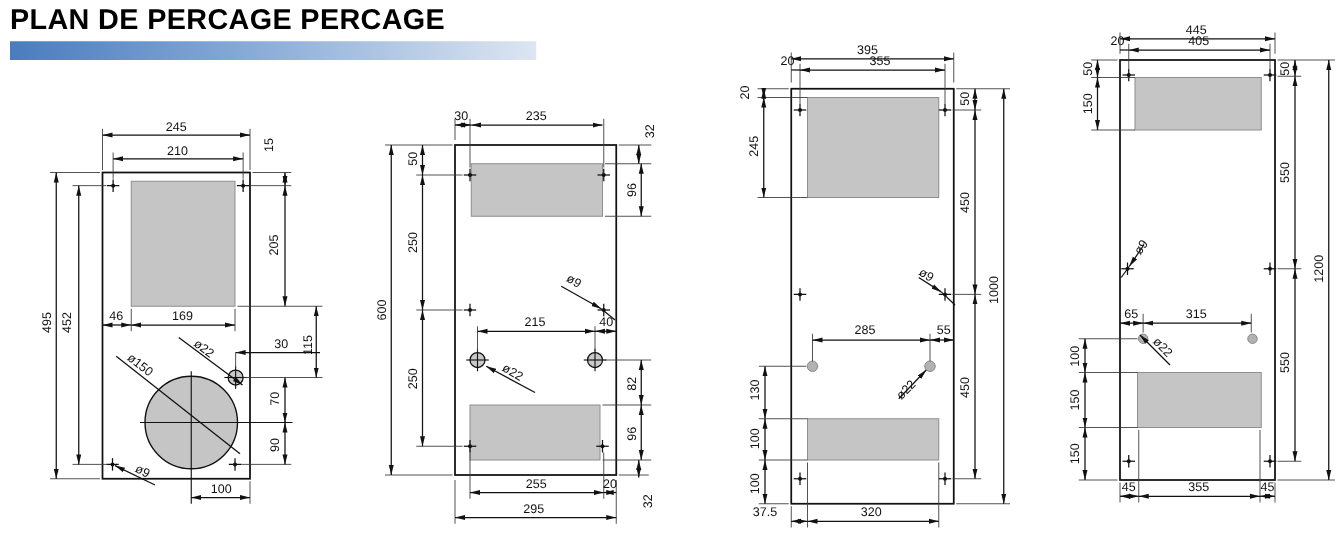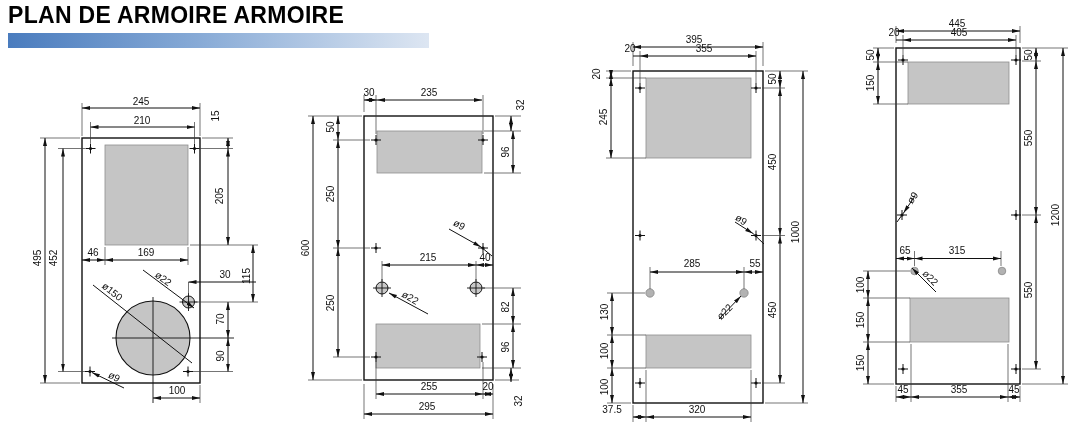--- a/index.html
+++ b/index.html
@@ -330,17 +330,17 @@
       <text class="t" transform="translate(860 285) rotate(-90)" dy="3.5">100</text>
       <text class="t" transform="translate(860 320) rotate(-90)" dy="3.5">150</text>
       <text class="t" transform="translate(860 363) rotate(-90)" dy="3.5">150</text>
       <text class="t" x="903" y="393">45</text>
       <text class="t" x="959" y="393">355</text>
       <text class="t" x="1014" y="393">45</text>
     </g>
   </svg>
 
   <header>
-    <h1>PLAN DE ARMOIRE ARMOIRE</h1>
+    <h1>PLAN DE PERCAGE PERCAGE</h1>
     <div class="title-bar"></div>
   </header>
 
 </div>
 
 </body></html>

